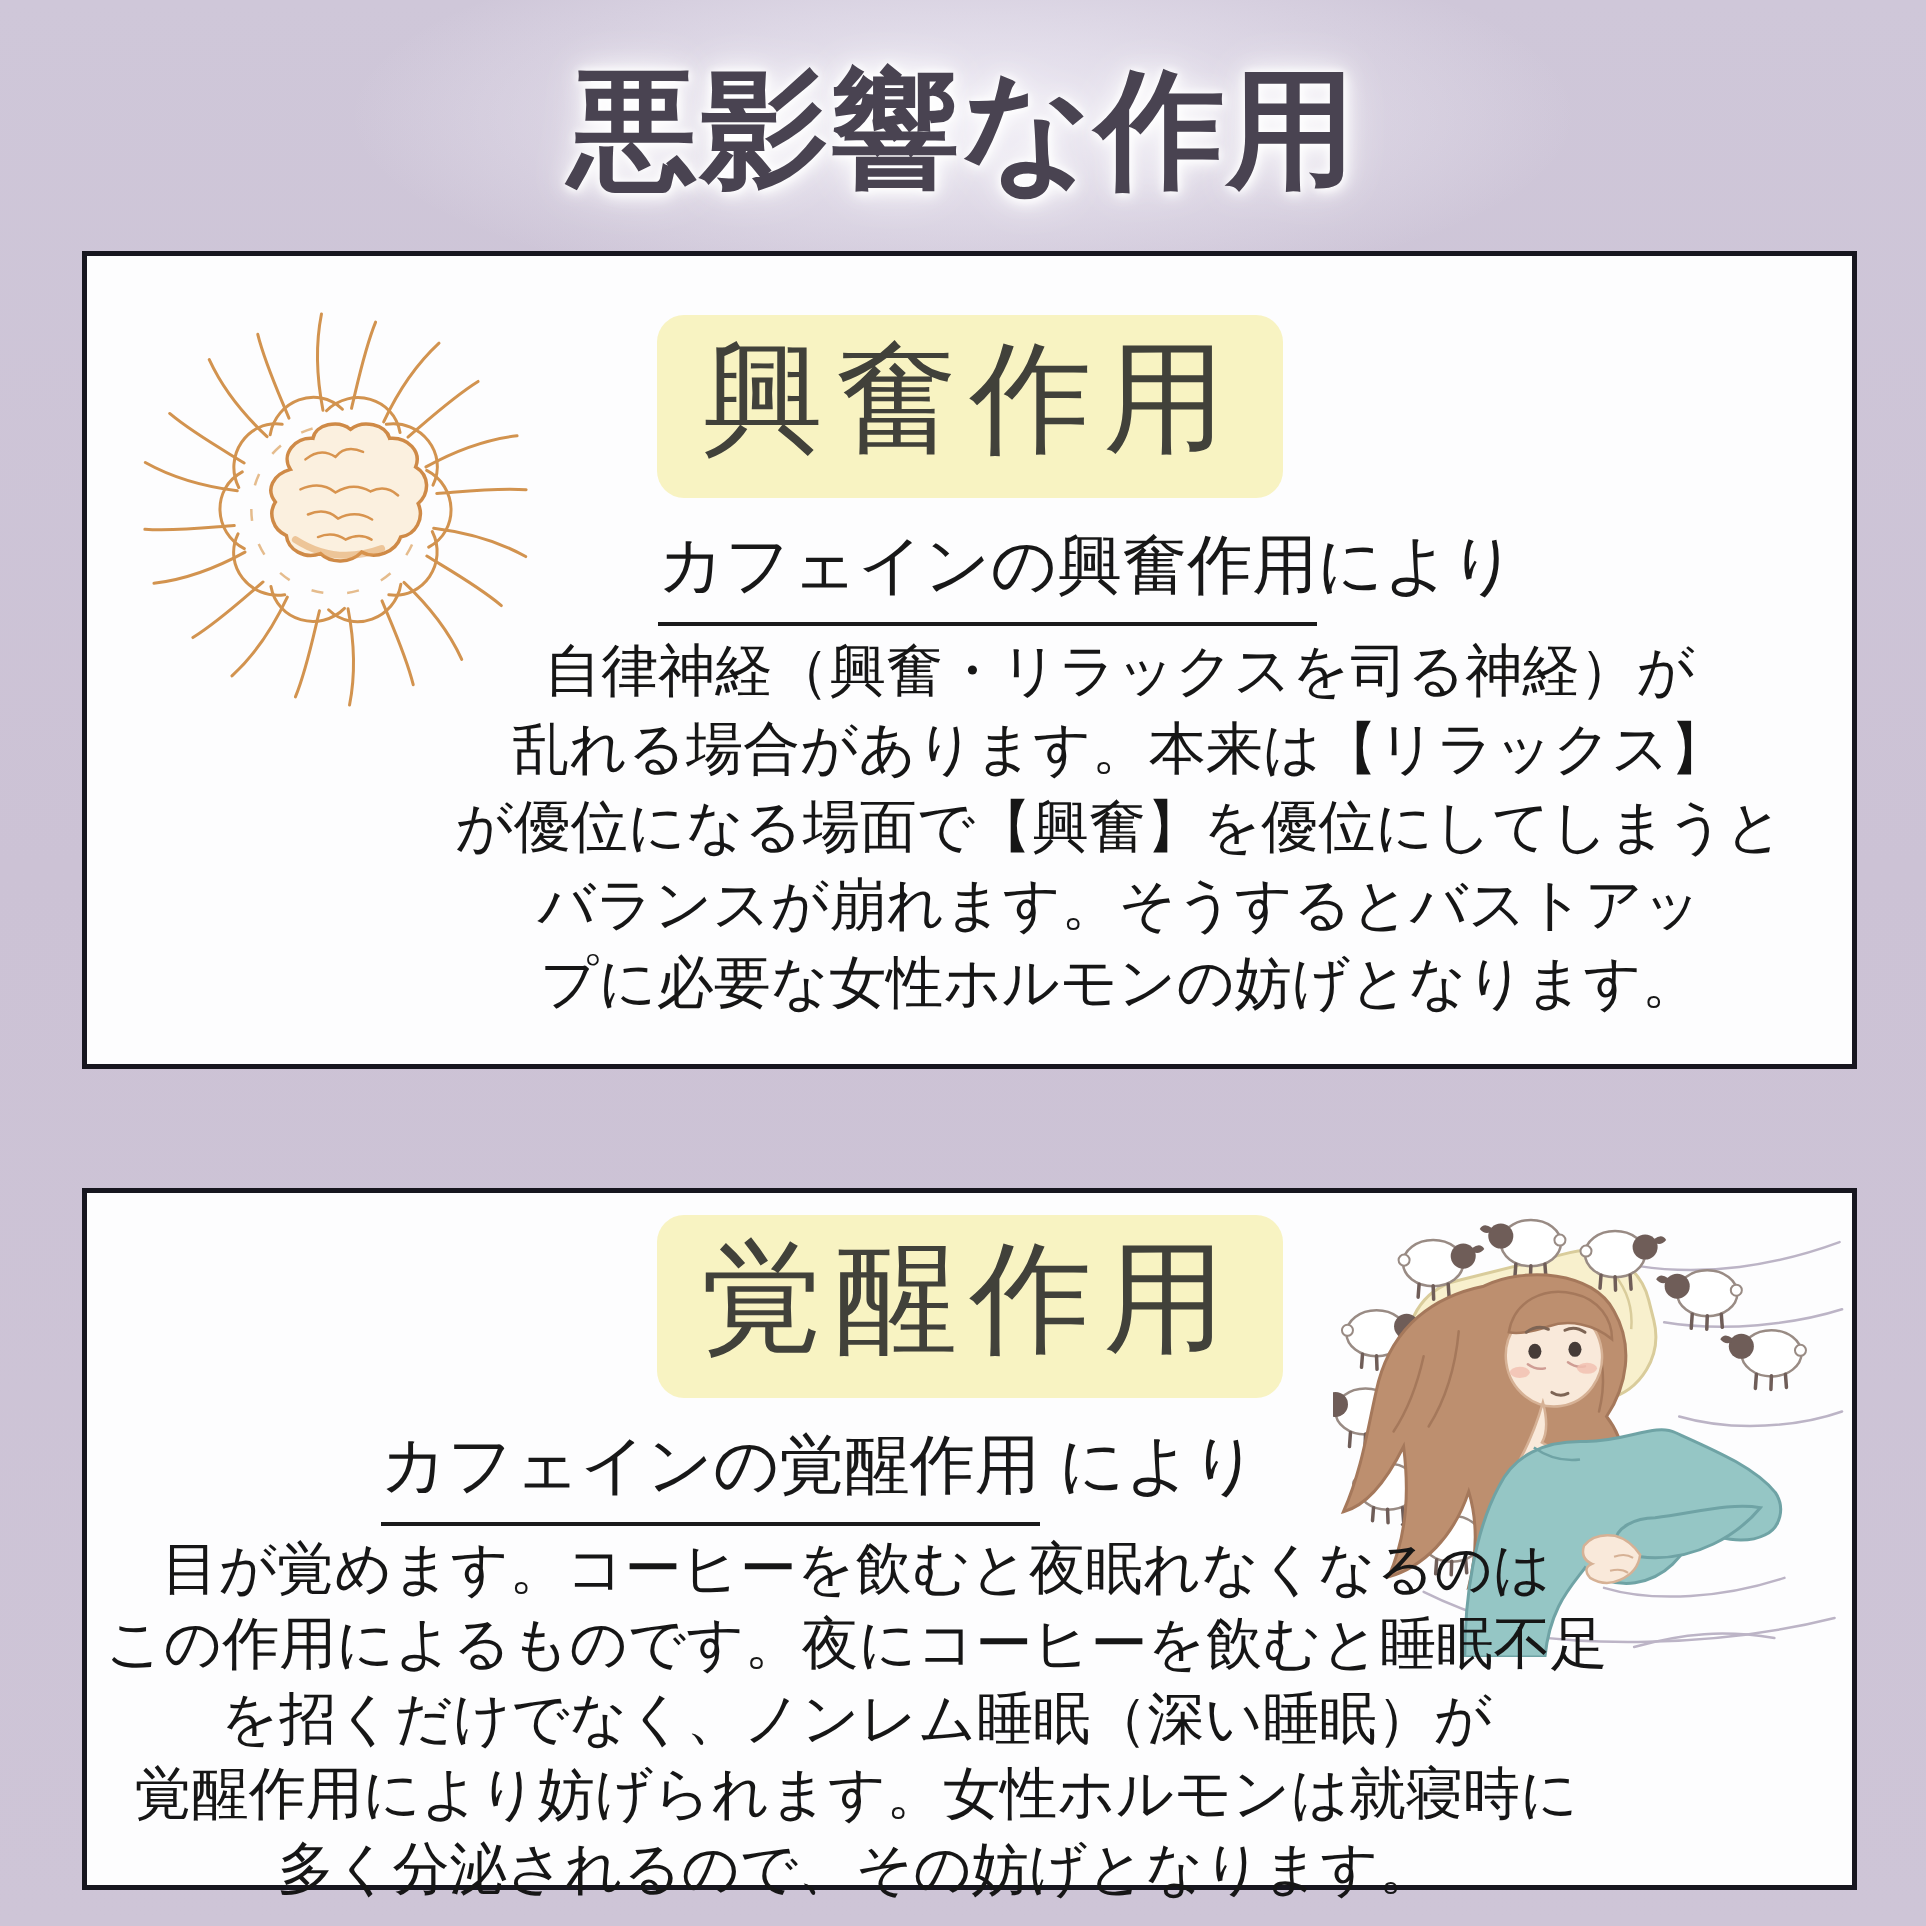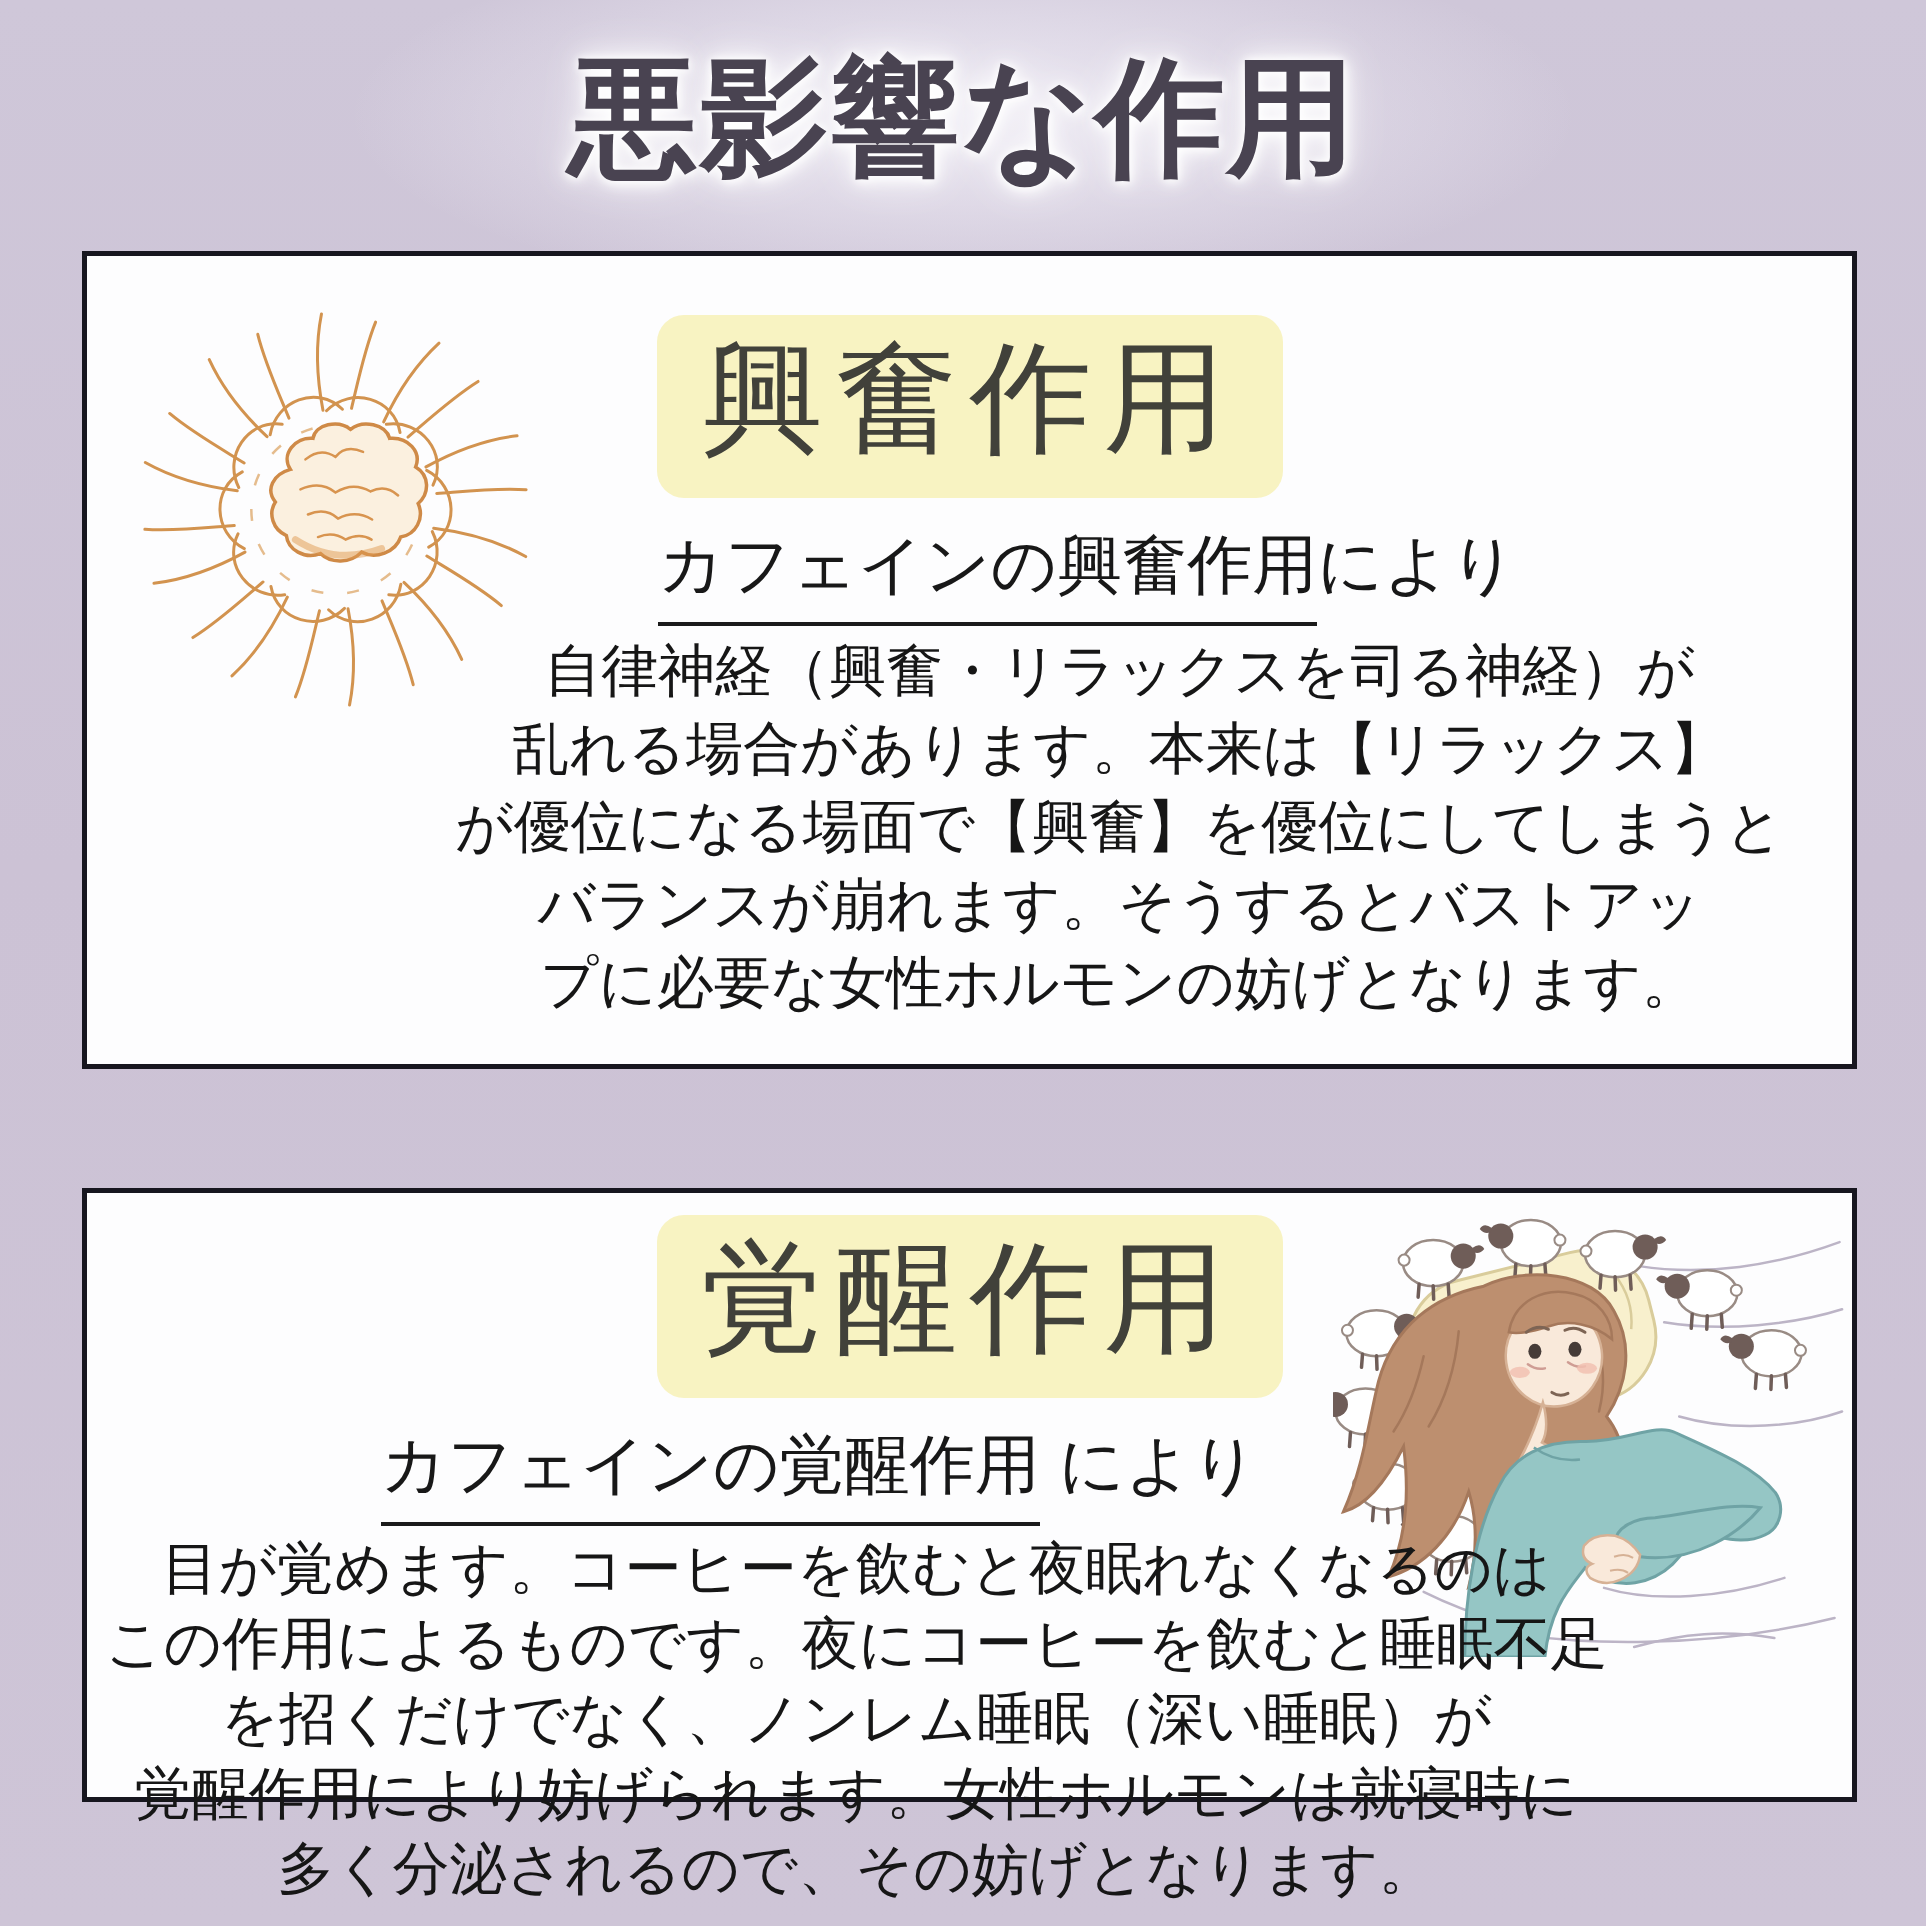--- a/index.html
+++ b/index.html
@@ -5,31 +5,31 @@
   html,body{margin:0;padding:0;background:#ccc3d6;}
   .canvas{
     position:relative;width:1926px;height:1926px;overflow:hidden;
     background:
       radial-gradient(ellipse 853px 261px at 50% 6%, rgba(240,237,246,.95) 0%, rgba(240,237,246,0) 72%),
       linear-gradient(180deg,#cfc7d9 0%, #ccc2d5 45%, #cec5d7 100%);
     font-family:"DejaVu Serif","Liberation Serif",serif;
     color:#1a1a1a;
   }
   .page-title{
-    margin:0;padding-top:43px;text-align:center;
+    margin:12px;padding-top:43px;text-align:center;
     font-size:129px;line-height:1.15;font-weight:600;letter-spacing:2px;
     color:#494351;
     text-shadow:0 0 8px #ffffff,0 0 23px rgba(255,255,255,.95),0 0 46px rgba(255,255,255,.85),2px 3px 13px rgba(255,255,255,.9);
   }
   .card{
     position:absolute;left:82px;width:1775px;box-sizing:border-box;
     background:#fdfdfe;border:5px solid #17161f;
   }
   .card-1{top:251px;height:818px;}
-  .card-2{top:1188px;height:614px;}
+  .card-2{top:1188px;height:702px;}
   .illu{position:absolute;z-index:0;pointer-events:none;}
   .illu-neuron{left:28px;top:22.6px;width:441px;height:451px;}
   .illu-sleep{right:7px;top:13px;width:512px;height:451px;}
   .badge{
     position:relative;z-index:1;width:fit-content;margin:0 auto;
     background:#f8f3c2;border-radius:27px;padding:15px 45px 31px;
     font-size:122px;line-height:1.12;letter-spacing:12px;color:#41413a;
   }
   .card-1 .badge{margin-top:59px;}
   .card-2 .badge{margin-top:22px;}

